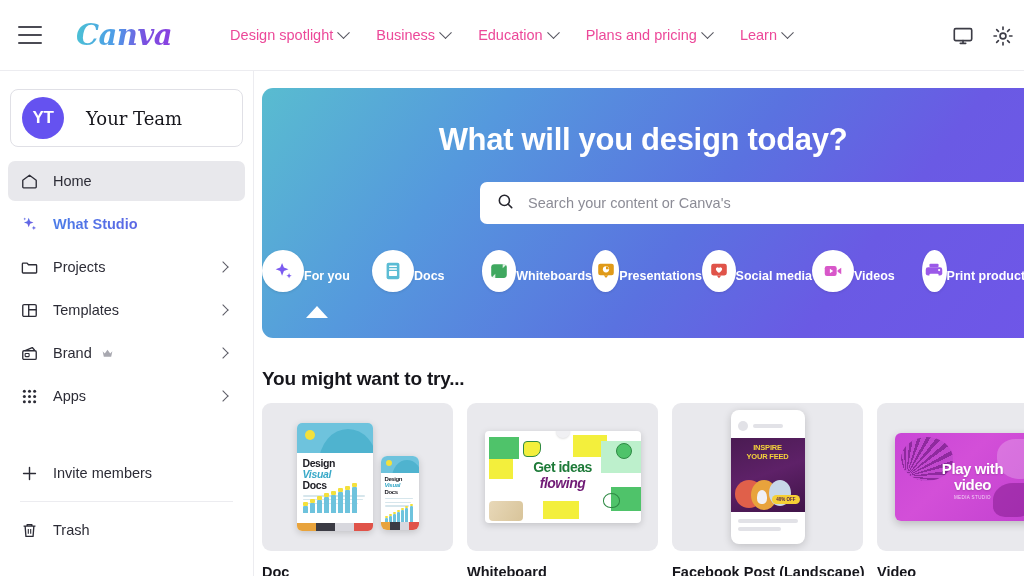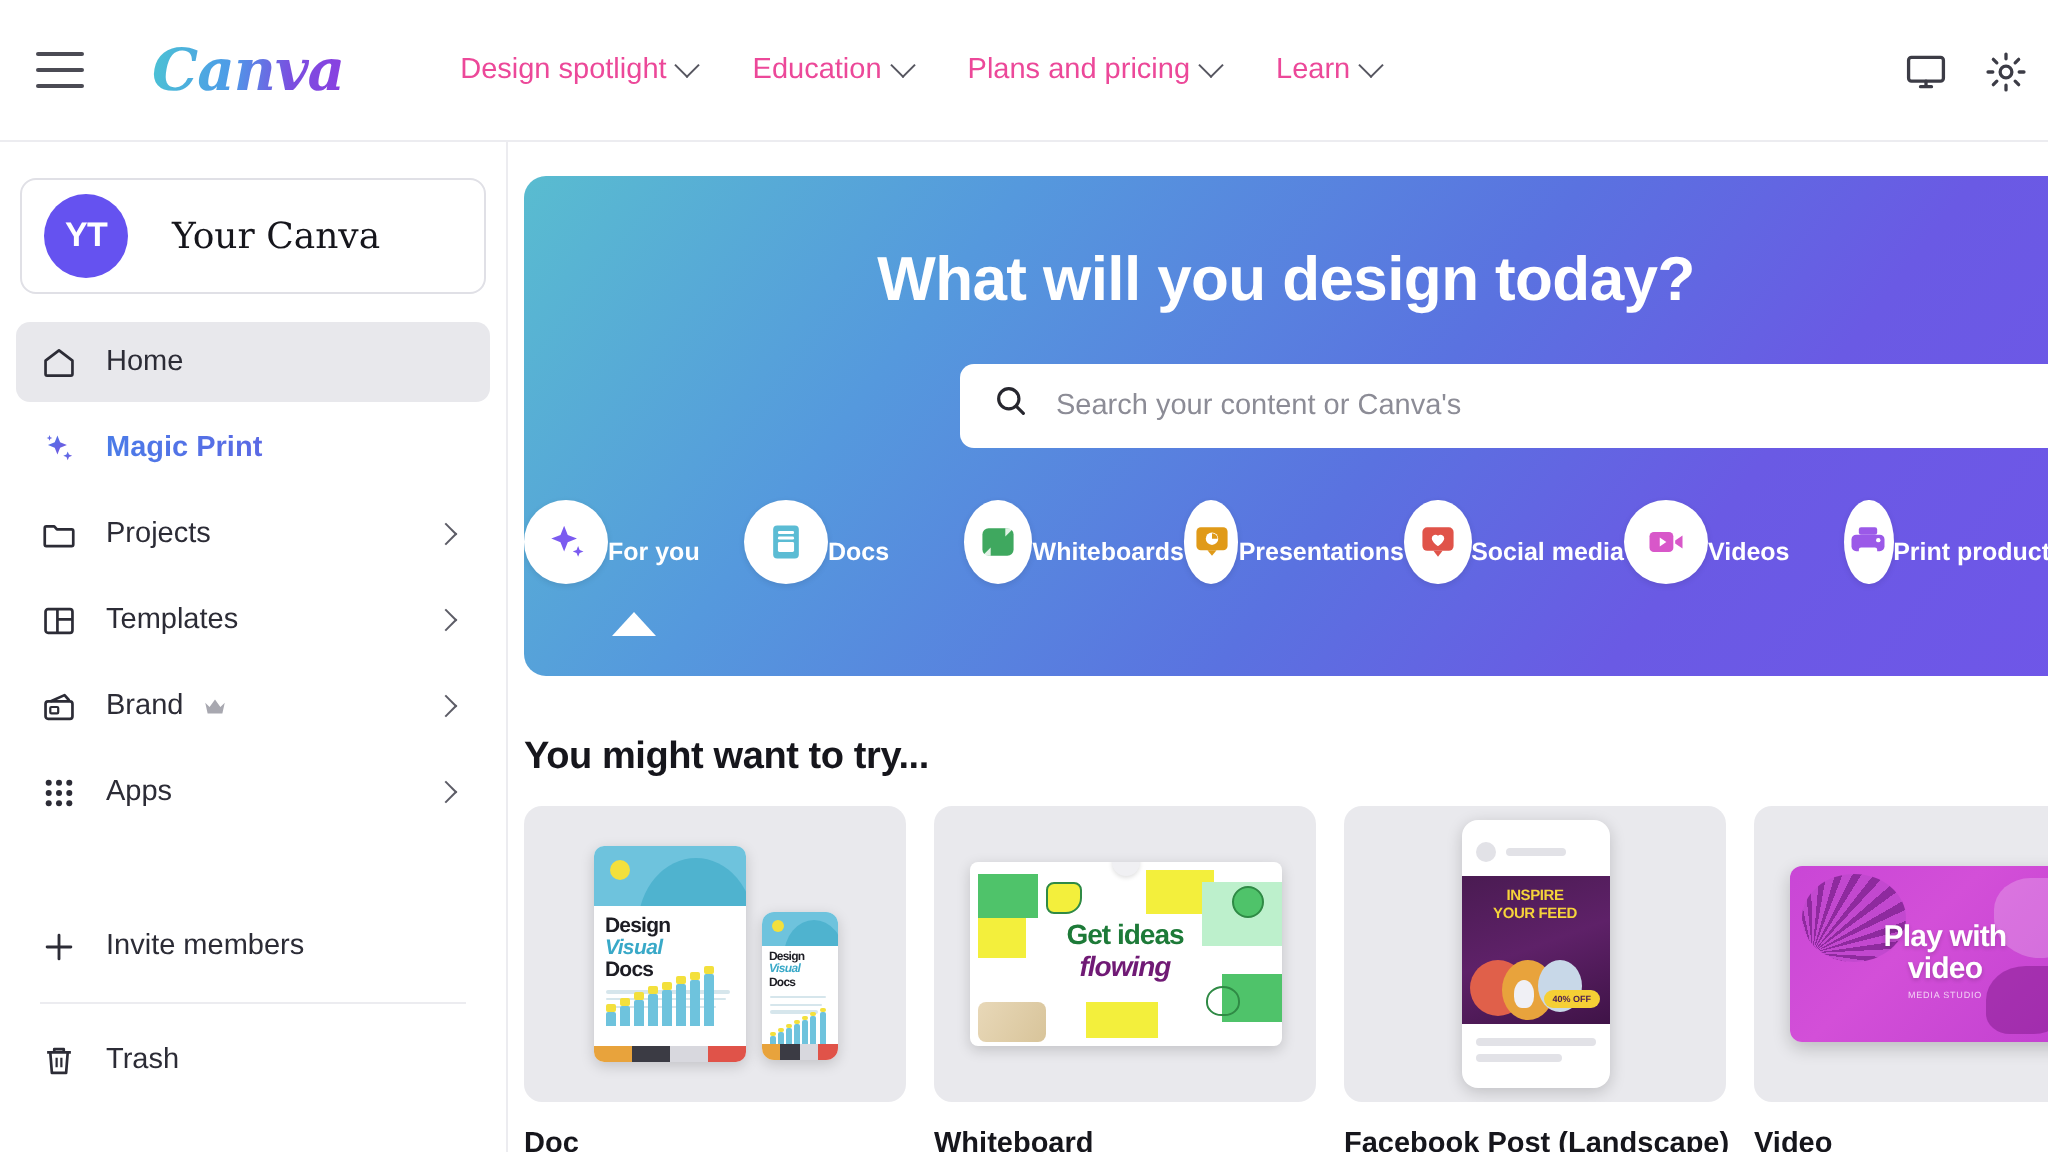--- a/index.html
+++ b/index.html
@@ -292,20 +292,24 @@
     </div>
 
     <div class="brand-logo">Canva</div>
 
     <div class="navlinks">
       <div class="navlink">
         <span>Design spotlight</span>
         <span class="chev"></span>
       </div>
       <div class="navlink">
+        <span>Business</span>
+        <span class="chev"></span>
+      </div>
+      <div class="navlink">
         <span>Education</span>
         <span class="chev"></span>
       </div>
       <div class="navlink">
         <span>Plans and pricing</span>
         <span class="chev"></span>
       </div>
       <div class="navlink">
         <span>Learn</span>
         <span class="chev"></span>
@@ -325,21 +329,21 @@
           <path d="M12 2.2v2.6M12 19.2v2.6M2.2 12h2.6M19.2 12h2.6M5.1 5.1l1.9 1.9M17 17l1.9 1.9M18.9 5.1L17 7M7 17l-1.9 1.9" stroke-linecap="round"></path>
         </svg>
       </div>
     </div>
   </div>
 
   <div class="sidebar">
 
     <div class="team-box">
       <div class="team-avatar">YT</div>
-      <div class="team-name">Your Canva</div>
+      <div class="team-name">Your Team</div>
     </div>
 
     <div class="nav-list">
 
       <div class="nav-item active">
         <span class="ico">
           <svg width="19" height="19" viewBox="0 0 24 24" fill="none" stroke="#2c2c36" stroke-width="1.7" stroke-linejoin="round">
             <path d="M3.5 10.5L12 4l8.5 6.5V19a1 1 0 0 1-1 1h-15a1 1 0 0 1-1-1z"></path>
           </svg>
         </span>
@@ -353,21 +357,21 @@
                 <linearGradient id="sg" x1="0" y1="0" x2="1" y2="1">
               <stop offset="0%" stop-color="#4b7ce8"></stop>
                   <stop offset="100%" stop-color="#7a50e0"></stop>
             </linearGradient>
               </defs>
             <path d="M11 3.5l1.7 4.3 4.3 1.7-4.3 1.7L11 15.5 9.3 11.2 5 9.5l4.3-1.7z" fill="url(#sg)"></path>
             <path d="M17.5 13.5l.8 2 2 .8-2 .8-.8 2-.8-2-2-.8 2-.8z" fill="url(#sg)"></path>
             <path d="M6 3.2l.5 1.3 1.3.5-1.3.5L6 6.8 5.5 5.5 4.2 5l1.3-.5z" fill="url(#sg)"></path>
           </svg>
         </span>
-        <span class="lbl">Magic Print</span>
+        <span class="lbl">What Studio</span>
       </div>
 
       <div class="nav-item">
         <span class="ico">
           <svg width="19" height="19" viewBox="0 0 24 24" fill="none" stroke="#2c2c36" stroke-width="1.7" stroke-linejoin="round">
             <path d="M3 7.5a1 1 0 0 1 1-1h5l1.7 2H20a1 1 0 0 1 1 1V18a1 1 0 0 1-1 1H4a1 1 0 0 1-1-1z"></path>
           </svg>
         </span>
         <span class="lbl">Projects</span>
         <span class="arrow-r"></span>

